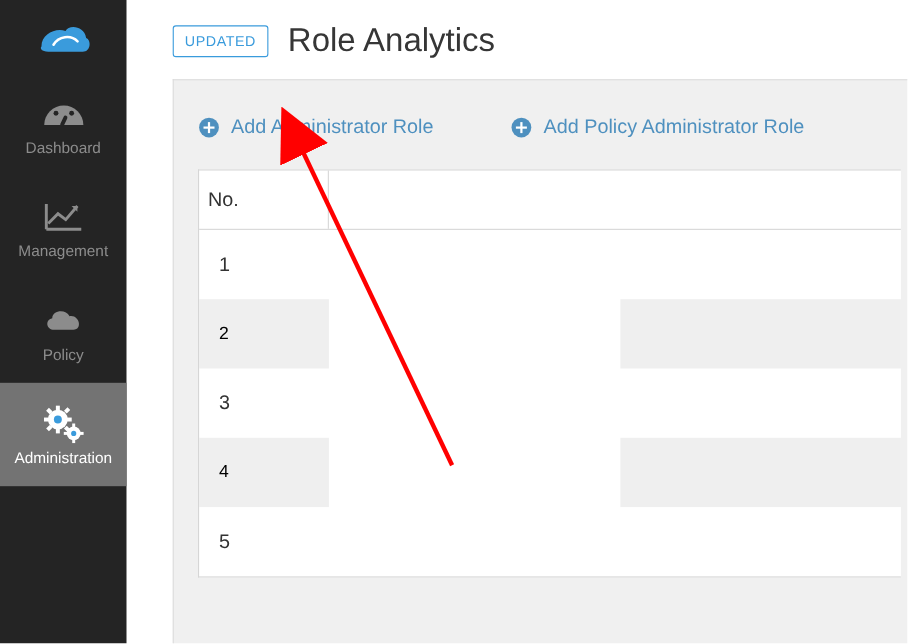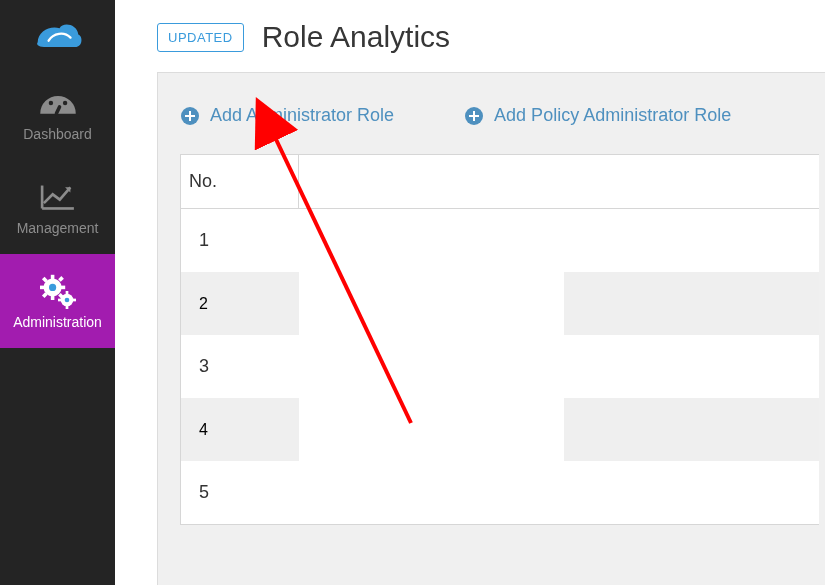--- a/index.html
+++ b/index.html
@@ -2,21 +2,21 @@
 <html><head>
 <meta charset="utf-8">
 <style>
   * { box-sizing: border-box; margin: 0; padding: 0; }
   html, body { width: 825px; height: 585px; font-family: Arial, Helvetica, sans-serif; overflow: hidden; background: #fff; }
   .app { display: flex; width: 100%; height: 100%; }
   
   .sidebar { width: 115px; background: #242424; display: flex; flex-direction: column; align-items: center; padding-top: 10px; }
   .logo { width: 50px; height: 40px; margin: 6px 0 10px 0; display:flex; align-items:center; justify-content:center; }
   .nav-item { width: 100%; display: flex; flex-direction: column; align-items: center; padding: 20px 0 18px 0; color: #8c8c8c; font-size: 14px; cursor: pointer; }
-  .nav-item.active { background: #a21caf; color: #fff; }
+  .nav-item.active { background: #737373; color: #fff; }
   .nav-icon { width: 44px; height: 34px; display: flex; align-items: center; justify-content: center; }
   .nav-label { margin-top: 6px; font-size: 14px; }
   
   .main { flex: 1; display: flex; flex-direction: column; }
   .header { display: flex; align-items: center; padding: 20px 0 18px 42px; border-radius: 32px; }
   .badge { border: 1px solid #3a9bdc; color: #3a9bdc; font-size: 13px; padding: 6px 10px; border-radius: 3px; letter-spacing: 0.5px; margin-right: 18px; }
   .page-title { font-size: 30px; font-weight: 400; color: #363636; }
   .content { flex: 1; background: #f0f0f0; border-top: 1px solid #dcdcdc; border-left: 1px solid #dcdcdc; margin-left: 42px; padding: 32px 0 0 22px; position: relative; }
   .actions { display: flex; gap: 70px; margin-bottom: 28px; }
   .action-btn { display: flex; align-items: flex-end; color: #4e90bf; font-size: 18px; cursor: pointer; background: none; border: none; }
@@ -65,20 +65,28 @@
     <div class="nav-item">
       <span class="nav-icon">
         <svg viewBox="0 0 44 34" width="40" height="30">
           <polyline points="4,30 4,4" stroke="#8c8c8c" stroke-width="3" fill="none"></polyline>
           <polyline points="4,30 40,30" stroke="#8c8c8c" stroke-width="3" fill="none"></polyline>
           <polyline points="6,24 16,14 24,20 36,6" stroke="#8c8c8c" stroke-width="3" fill="none"></polyline>
           <polygon points="36,6 30,6 36,12" fill="#8c8c8c"></polygon>
         </svg>
       </span>
       <span class="nav-label">Management</span>
+    </div>
+    <div class="nav-item">
+      <span class="nav-icon">
+        <svg viewBox="0 0 48 32" width="42" height="28">
+          <path d="M14 26 C6 26 4 16 12 14 C12 6 26 4 30 12 C40 10 44 26 34 26 Z" fill="#8c8c8c"></path>
+        </svg>
+      </span>
+      <span class="nav-label">Policy</span>
     </div>
     <div class="nav-item active">
       <span class="nav-icon">
         <svg viewBox="0 0 48 40" width="44" height="36">
           <g fill="#ffffff">
             <circle cx="18" cy="16" r="10"></circle>
             <rect x="16" y="2" width="4" height="6"></rect>
             <rect x="16" y="24" width="4" height="6"></rect>
             <rect x="4" y="14" width="6" height="4"></rect>
             <rect x="26" y="14" width="6" height="4"></rect>

